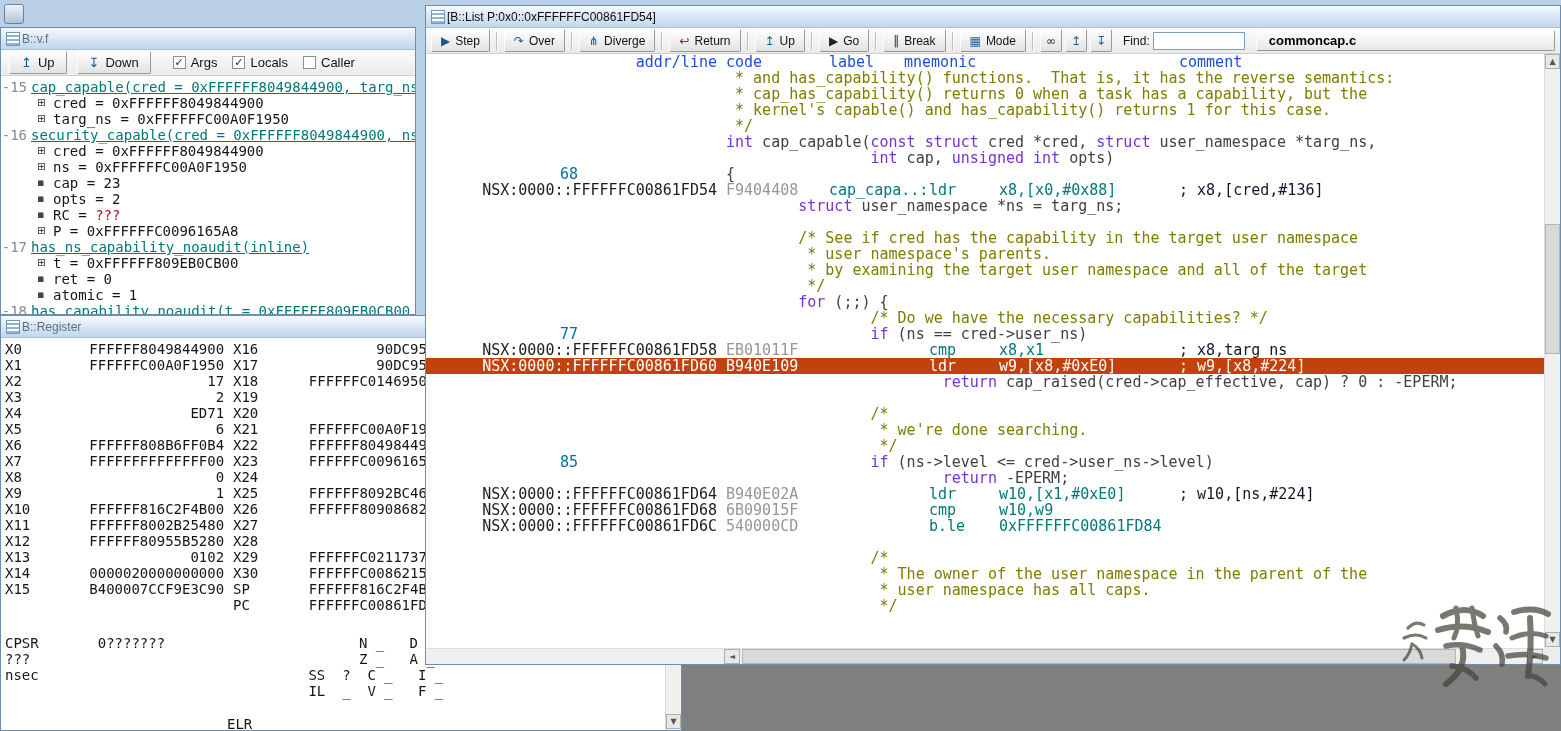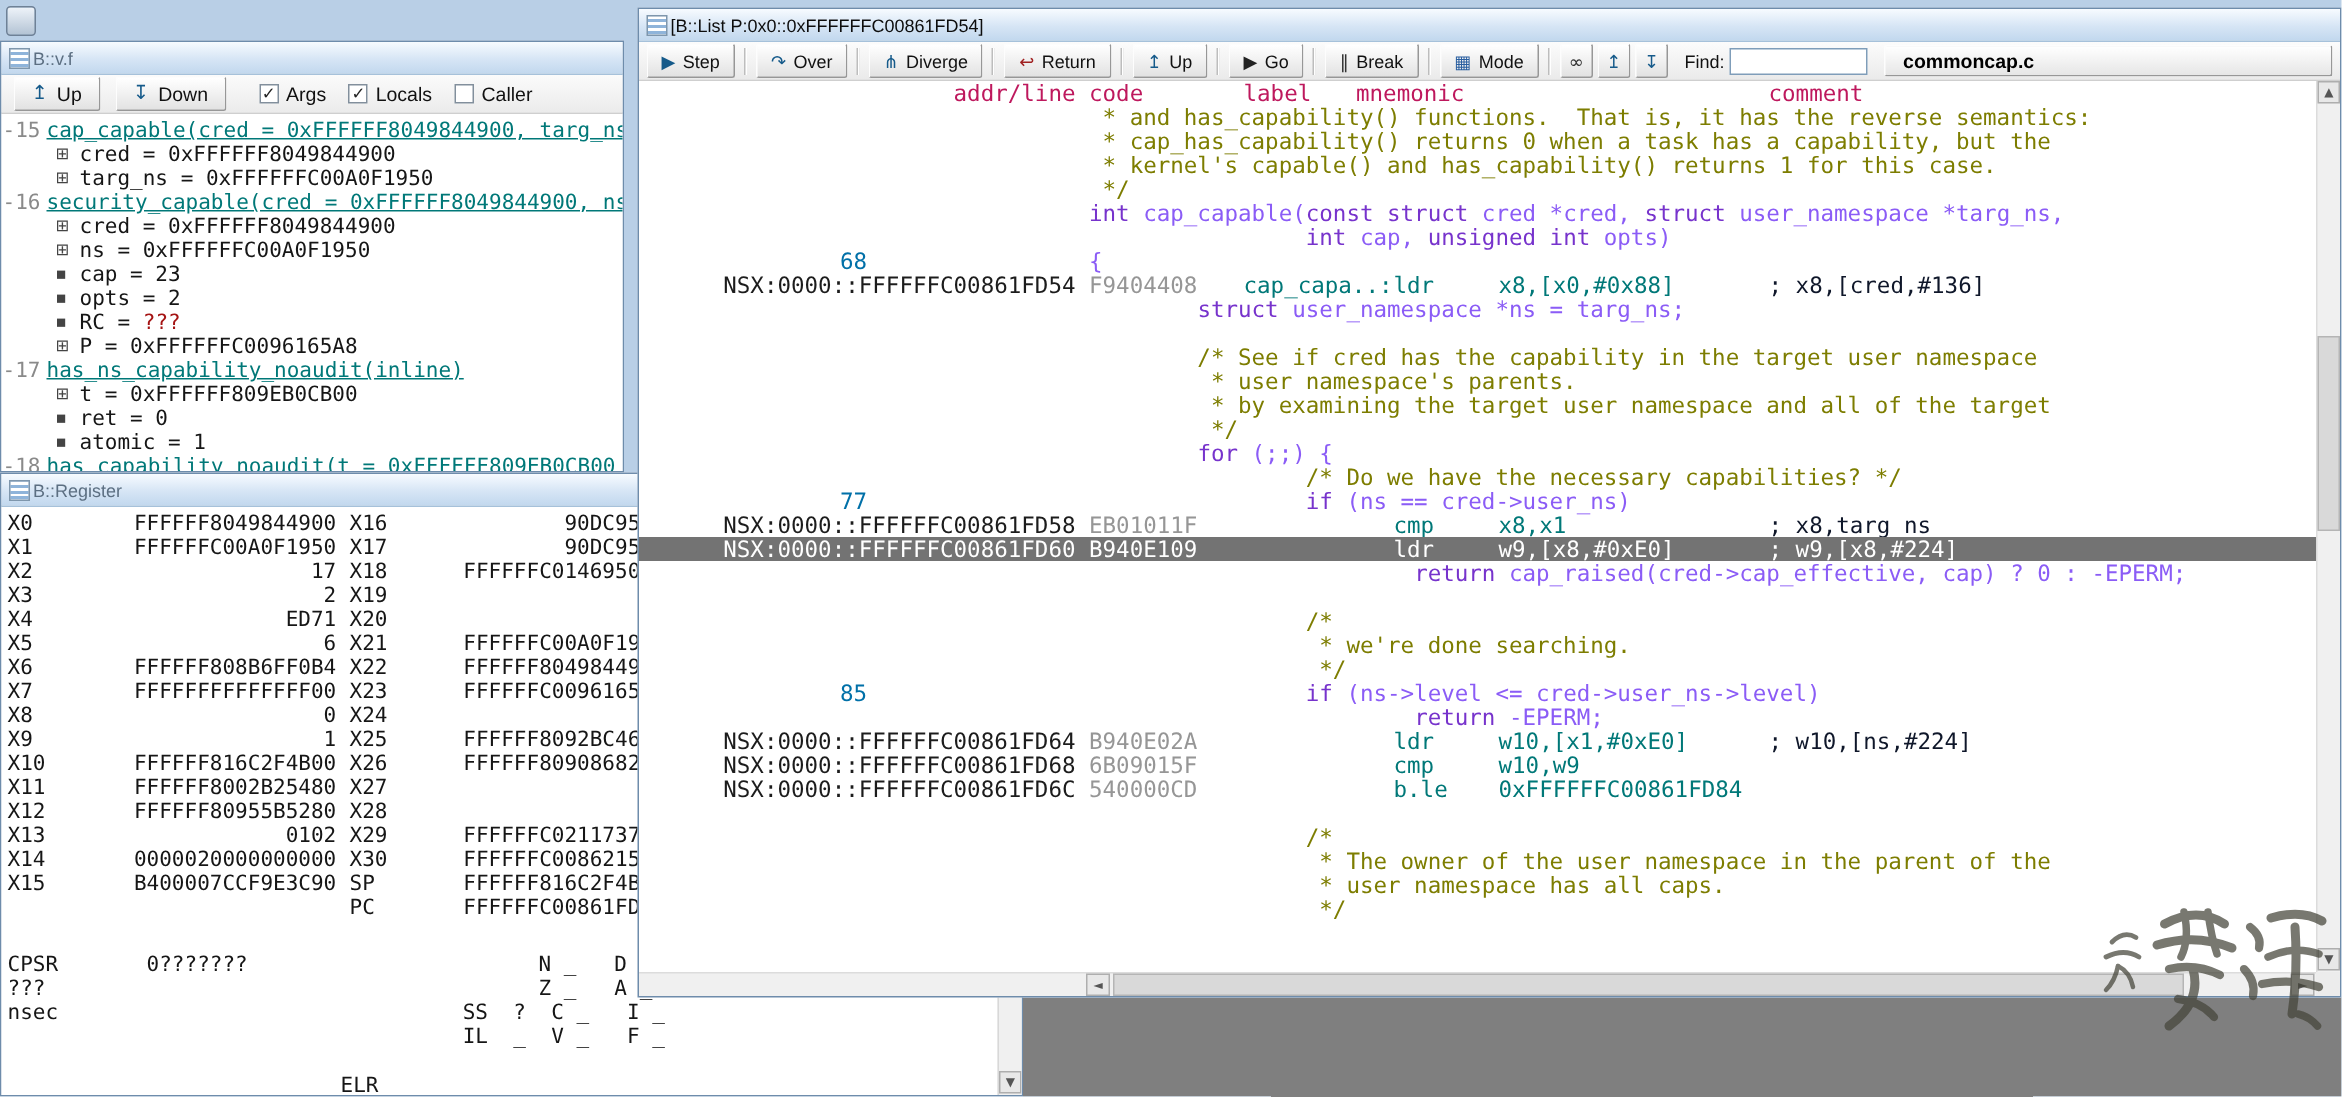--- a/index.html
+++ b/index.html
@@ -64,40 +64,40 @@
   .tbtn.small{padding:0 5px}
   .ticon{font-family:"DejaVu Sans",sans-serif;font-size:12px;line-height:1}
   .tsep{width:1px;height:18px;background:#bdbdbd;border-right:1px solid #ffffff;margin:0 3px}
   .findlbl{font-size:12px;color:#111;margin-left:8px}
   .findinput{width:92px;height:18px;border:1px solid #7f9db9;background:#fff;font:12px "DejaVu Sans Mono",monospace;
     padding:0 3px;box-sizing:border-box}
   .file-btn{flex:1;height:21px;margin-left:8px;display:flex;align-items:center;padding:0 12px;border-radius:2px;box-sizing:border-box;
     background:linear-gradient(#ffffff,#e6e6e6);border:1px solid #979797;border-top-color:#fdfdfd;border-left-color:#fdfdfd;
     font-size:13px;font-weight:bold;color:#000}
   .l-header{position:absolute;top:48px;left:0;width:1118px;height:16px;background:#fff;
-    font:15px/16px "DejaVu Sans Mono",monospace;color:#be185d}
+    font:15px/16px "DejaVu Sans Mono",monospace;color:#1d4ed8}
   .hc{position:absolute;top:0;white-space:pre}
   .hc0{left:0;width:291px;text-align:right}
   .hc1{left:300px}.hc2{left:403px}.hc3{left:478px}.hc4{left:753px}
   .l-rows{position:absolute;top:64px;left:0;width:1118px;height:578px;background:#fff;overflow:hidden}
   .lrow{position:relative;height:16px;font:15px/16px "DejaVu Sans Mono",monospace}
   .lrow > span{position:absolute;top:0;white-space:pre}
   .gline{left:0;width:286px;text-align:center;color:#0070a8}
   .gaddr{left:0;width:291px;text-align:right;color:#1c1c1c}
   .acode{left:300px;color:#969696}
   .albl{left:403px;color:#007878}
   .amn{left:503px;color:#007878}
   .aop{left:573px;color:#007878}
   .acm{left:753px;color:#0f172a}
   .stext{left:300px}
   .stext span{position:static;white-space:pre}
-  .s-p{color:#8b5cf6}
+  .s-p{color:#404040}
   .s-k{color:#7733cc}
   .s-c{color:#7d7d00}
-  .hl{background:#737373}
+  .hl{background:#c2410c}
   .hl > span,.hl .stext span{color:#fff !important}
   .l-hscroll{position:absolute;left:0;top:642px;width:1118px;height:16px;background:#f0f0f0;border-top:1px solid #dcdcdc;box-sizing:border-box}
   .hs-left{position:absolute;left:298px;top:0;width:16px;height:15px}
   .hs-right{position:absolute;left:1101px;top:0;width:16px;height:15px}
   .hs-thumb{position:absolute;left:316px;top:0;width:714px;height:15px}
   .l-vscroll{position:absolute;left:1118px;top:48px;width:16px;height:594px;background:#f0f0f0;border-left:1px solid #dcdcdc;box-sizing:border-box}
   .vs-up{top:0}
   .vs-down{top:578px}
   .vs-thumb{top:170px;height:130px}
   .l-corner{position:absolute;left:1118px;top:642px;width:16px;height:16px;background:#ececec}

